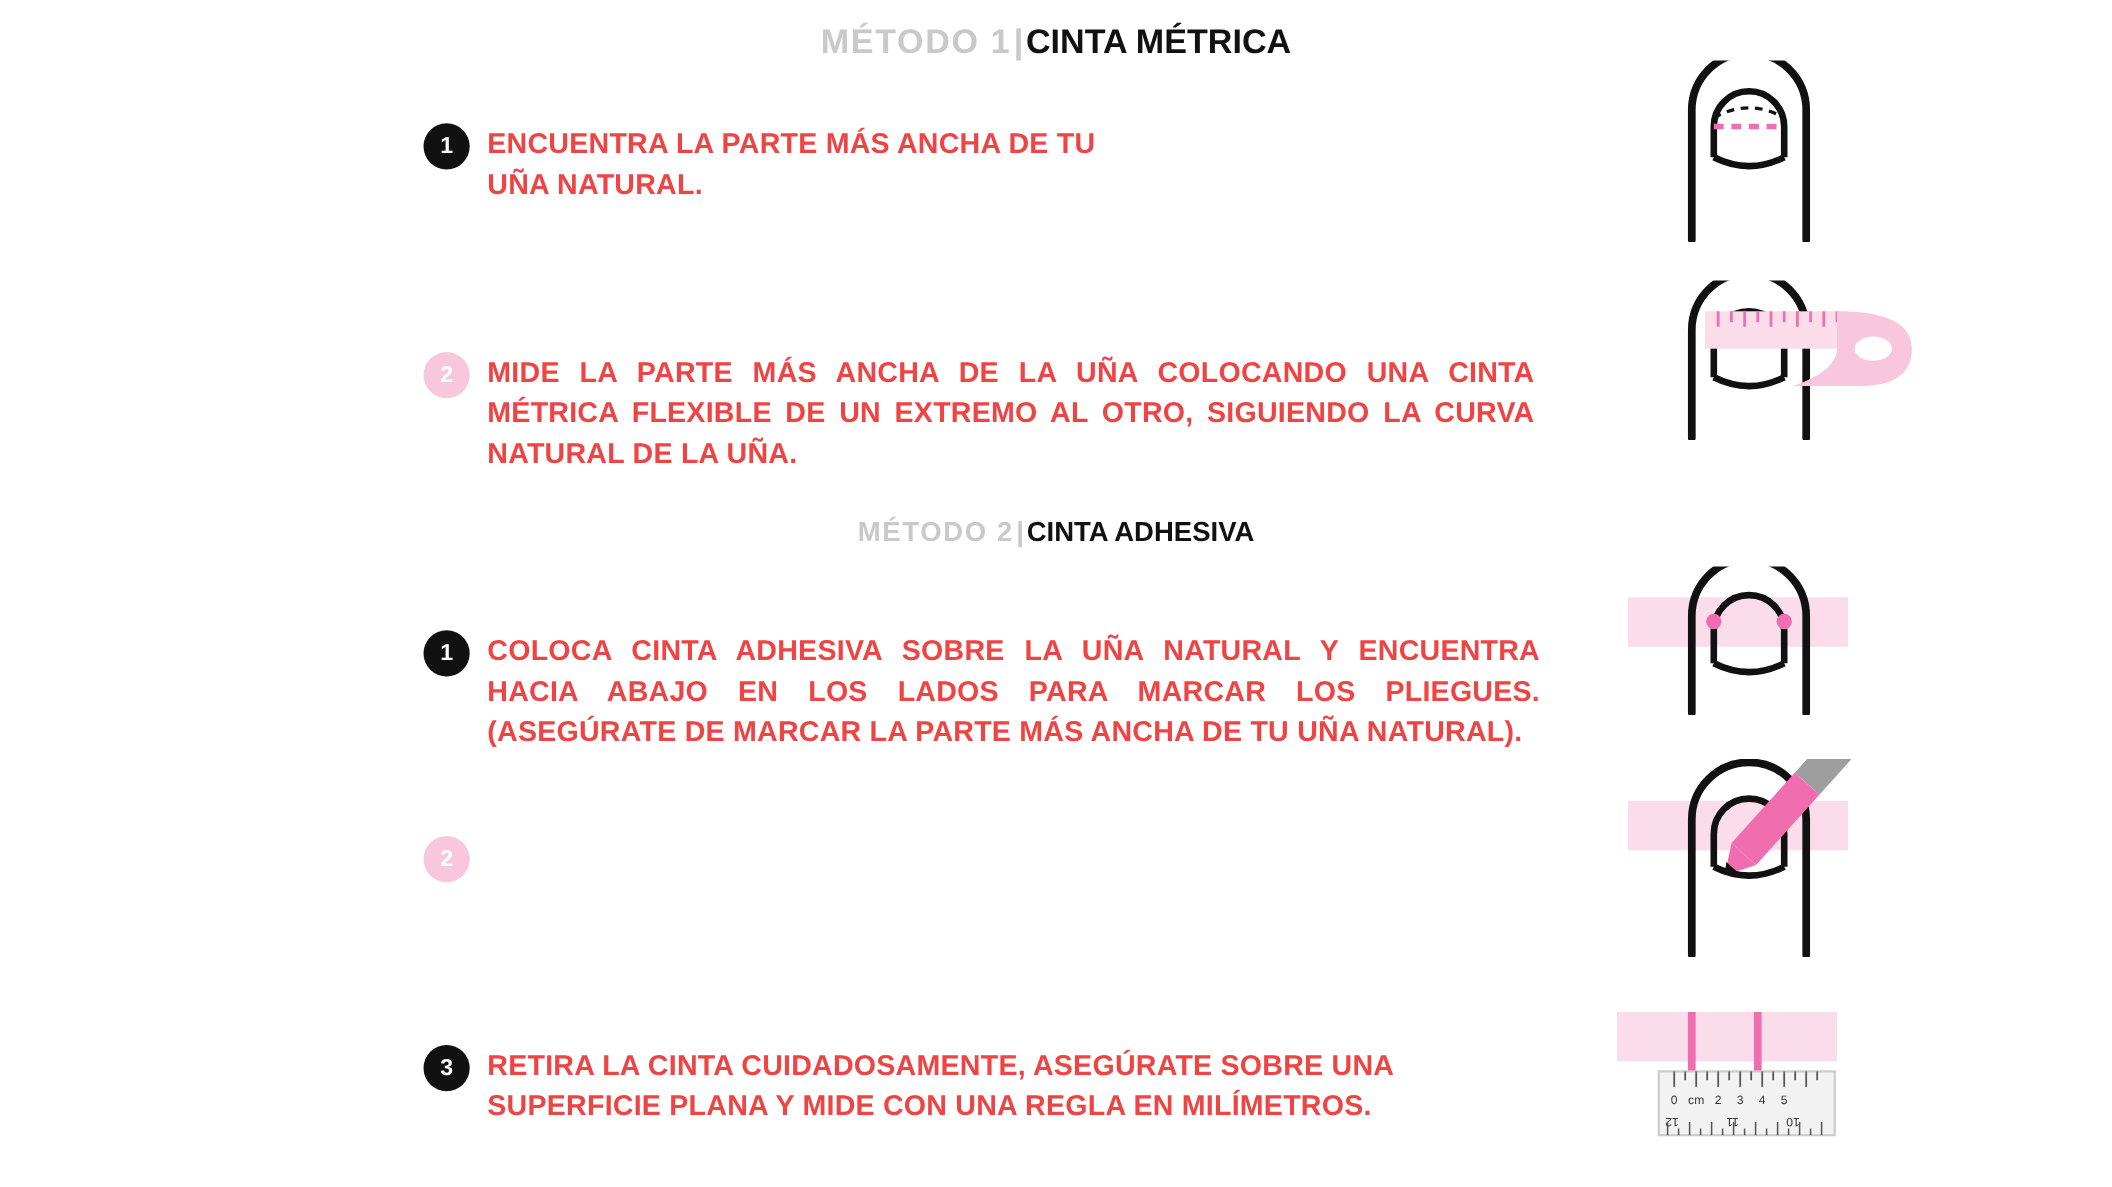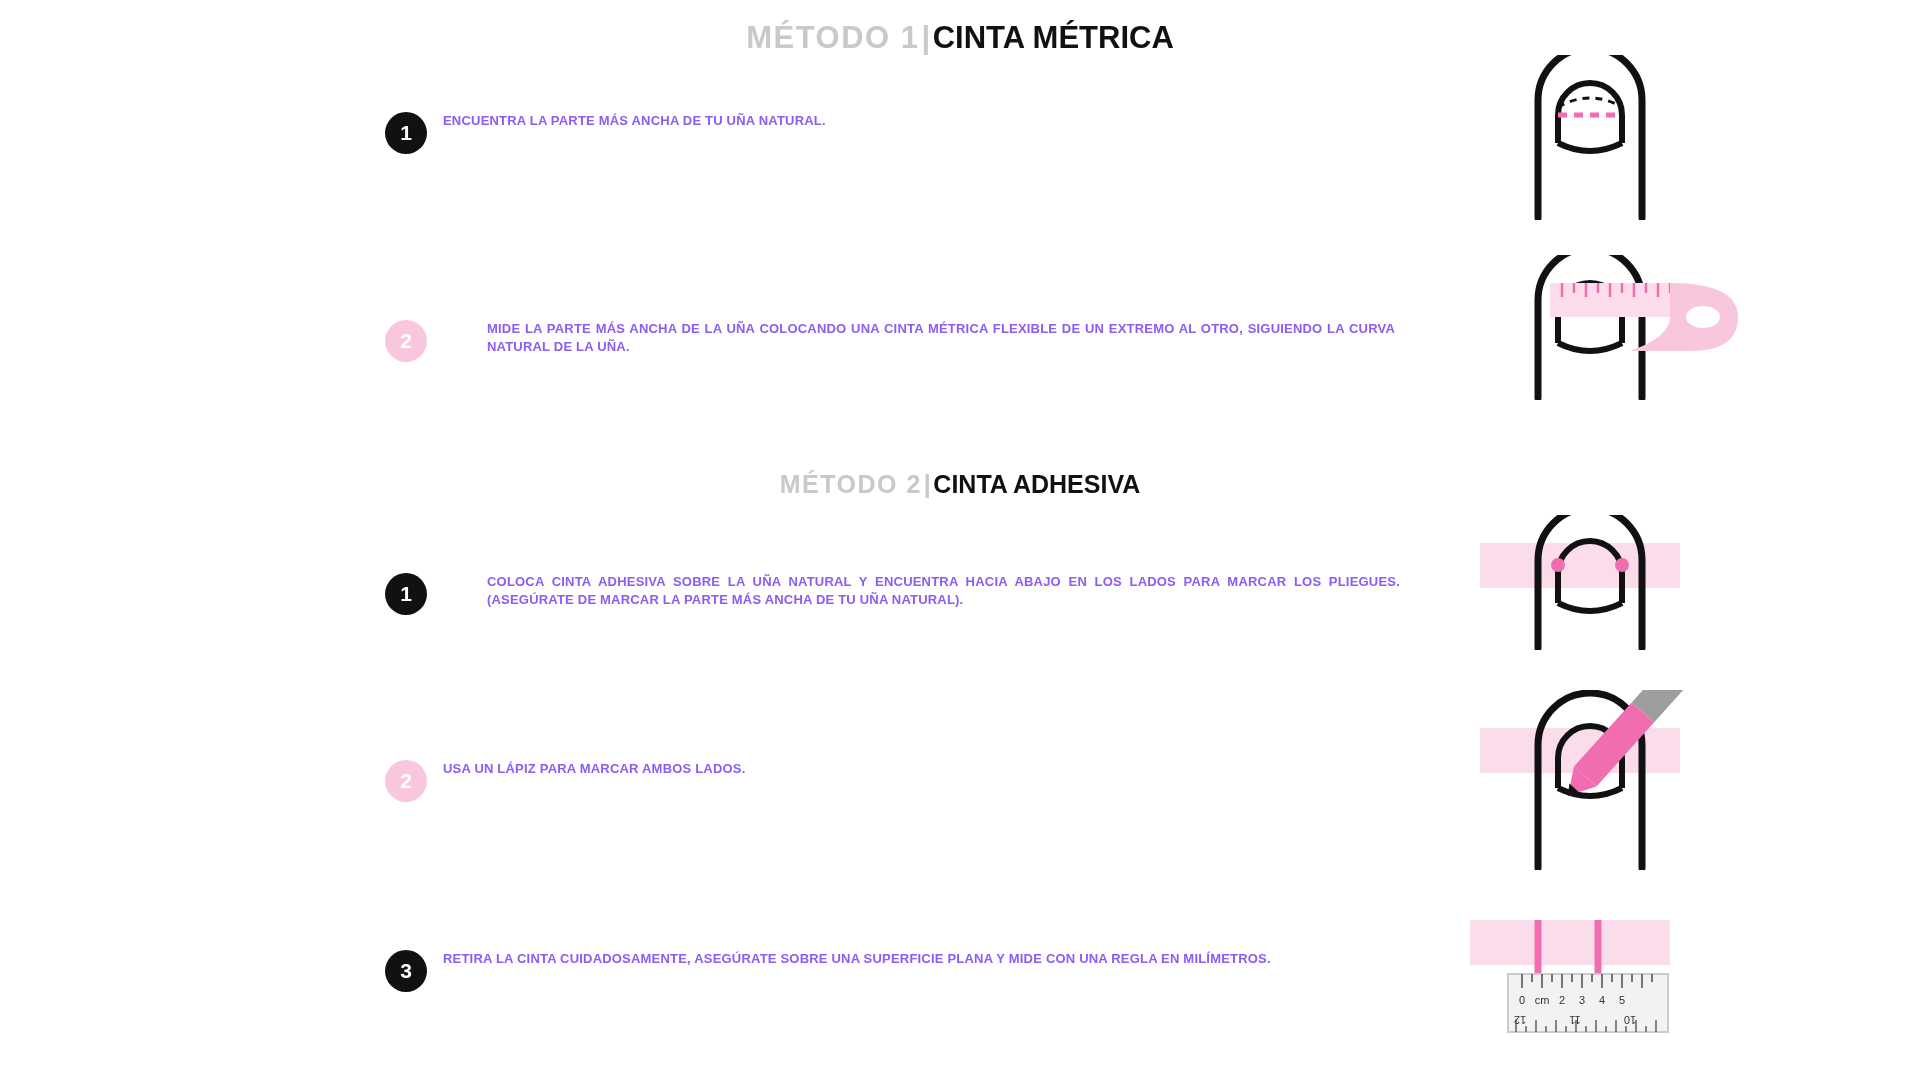--- a/index.html
+++ b/index.html
@@ -67,27 +67,27 @@
   }
   .badge.dark {
     background: #111111;
     color: #ffffff;
   }
   .badge.pink {
     background: #f9c7dd;
     color: #ffffff;
   }
   .step-text {
-    font-size: 13px;
+    font-size: 26px;
     font-weight: 700;
     line-height: 1.42;
     letter-spacing: 0.2px;
-    color: #8b5cf6;
-  }
-  .justify { text-align: justify; margin-left: 44px; }
+    color: #ef4444;
+  }
+  .justify { text-align: justify; }
 
   #step-m1-1 { top: 112px; left: 385px; width: 620px; }
   #step-m1-2 { top: 320px; left: 385px; width: 1010px; }
   #step-m2-1 { top: 573px; left: 385px; width: 1015px; }
   #step-m2-2 { top: 760px; left: 385px; width: 700px; }
   #step-m2-3 { top: 950px; left: 385px; width: 1010px; }
 
   
   .illus {
     position: absolute;
@@ -150,21 +150,20 @@
     <span class="pale">MÉTODO 2</span><span class="sep">|</span><span class="dark">CINTA ADHESIVA</span>
   </div>
 
   <div class="step" id="step-m2-1">
     <div class="badge dark">1</div>
     <div class="step-text justify">COLOCA CINTA ADHESIVA SOBRE LA UÑA NATURAL Y ENCUENTRA HACIA ABAJO EN LOS LADOS PARA MARCAR LOS PLIEGUES. (ASEGÚRATE DE MARCAR LA PARTE MÁS ANCHA DE TU UÑA NATURAL).</div>
   </div>
 
   <div class="step" id="step-m2-2">
     <div class="badge pink">2</div>
-    <div class="step-text">USA UN LÁPIZ PARA MARCAR AMBOS LADOS.</div>
   </div>
 
   <div class="step" id="step-m2-3">
     <div class="badge dark">3</div>
     <div class="step-text">RETIRA LA CINTA CUIDADOSAMENTE, ASEGÚRATE SOBRE UNA SUPERFICIE PLANA Y MIDE CON UNA REGLA EN MILÍMETROS.</div>
   </div>
 
   <svg class="illus" id="illus-finger-2" width="210" height="135" viewBox="0 0 210 135">
     <rect x="0" y="28" width="200" height="45" fill="#fbdceb"></rect>
     <path d="M58 133 L58 45 A52 52 0 0 1 162 45 L162 133" fill="none" stroke="#111111" stroke-width="7" stroke-linecap="round"></path>

